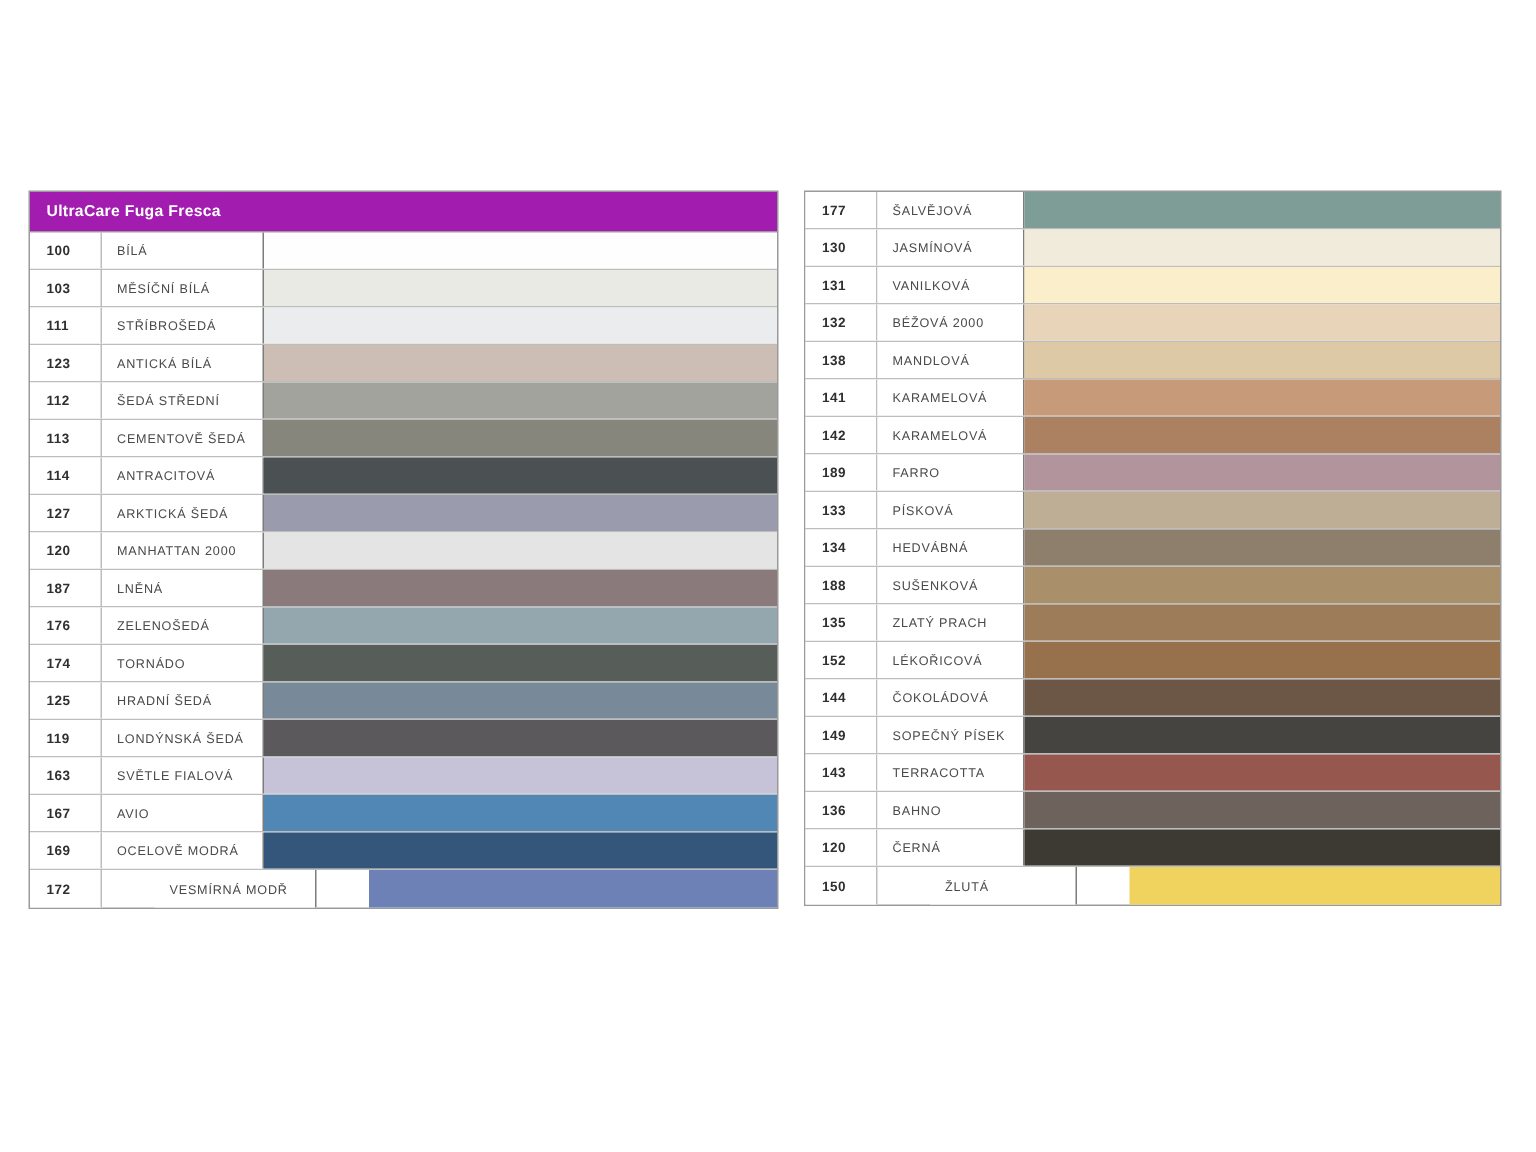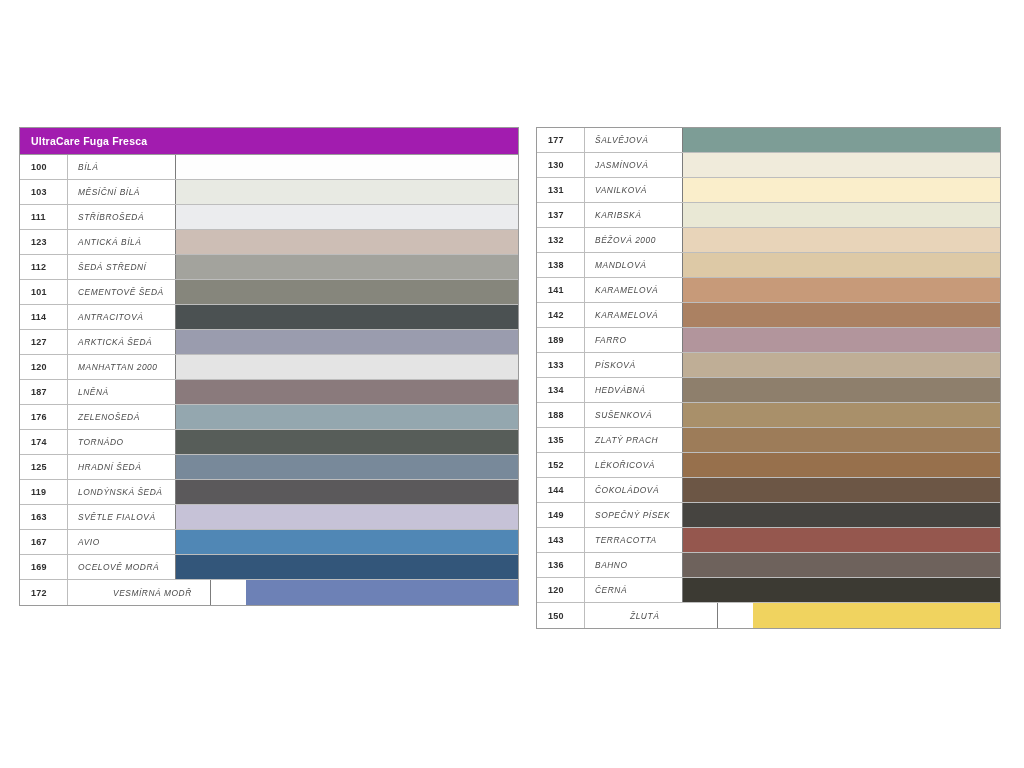--- a/index.html
+++ b/index.html
@@ -70,21 +70,20 @@
     flex: 0 0 108px;
     display: flex;
     align-items: center;
     padding-left: 10px;
     font-size: 8.4px;
     color: #4a4a4a;
     letter-spacing: 0.55px;
     white-space: nowrap;
     border-right: 1px solid #7c7c7c;
     background: #ffffff;
-    font-style: italic;
   }
   #chart-right .cell-name { width: 98px; flex: 0 0 98px; }
 
   .cell-swatch {
     flex: 1 1 auto;
     min-width: 0;
   }
 </style>
 </head>
 <body>
@@ -113,21 +112,21 @@
           <div class="cell-code">123</div>
           <div class="cell-name">ANTICKÁ BÍLÁ</div>
           <div class="cell-swatch" style="background-color: rgb(205, 190, 181);"></div>
         </div>
         <div class="row">
           <div class="cell-code">112</div>
           <div class="cell-name">ŠEDÁ STŘEDNÍ</div>
           <div class="cell-swatch" style="background-color: rgb(163, 163, 157);"></div>
         </div>
         <div class="row">
-          <div class="cell-code">101</div>
+          <div class="cell-code">113</div>
           <div class="cell-name">CEMENTOVĚ ŠEDÁ</div>
           <div class="cell-swatch" style="background-color: rgb(134, 134, 124);"></div>
         </div>
         <div class="row">
           <div class="cell-code">114</div>
           <div class="cell-name">ANTRACITOVÁ</div>
           <div class="cell-swatch" style="background-color: rgb(75, 81, 82);"></div>
         </div>
         <div class="row">
           <div class="cell-code">127</div>
@@ -198,25 +197,20 @@
           <div class="cell-code">130</div>
           <div class="cell-name">JASMÍNOVÁ</div>
           <div class="cell-swatch" style="background-color: rgb(240, 235, 219);"></div>
         </div>
         <div class="row">
           <div class="cell-code">131</div>
           <div class="cell-name">VANILKOVÁ</div>
           <div class="cell-swatch" style="background-color: rgb(250, 238, 203);"></div>
         </div>
         <div class="row">
-          <div class="cell-code">137</div>
-          <div class="cell-name">KARIBSKÁ</div>
-          <div class="cell-swatch" style="background-color: rgb(233, 232, 213);"></div>
-        </div>
-        <div class="row">
           <div class="cell-code">132</div>
           <div class="cell-name">BÉŽOVÁ 2000</div>
           <div class="cell-swatch" style="background-color: rgb(232, 212, 185);"></div>
         </div>
         <div class="row">
           <div class="cell-code">138</div>
           <div class="cell-name">MANDLOVÁ</div>
           <div class="cell-swatch" style="background-color: rgb(221, 201, 166);"></div>
         </div>
         <div class="row">

